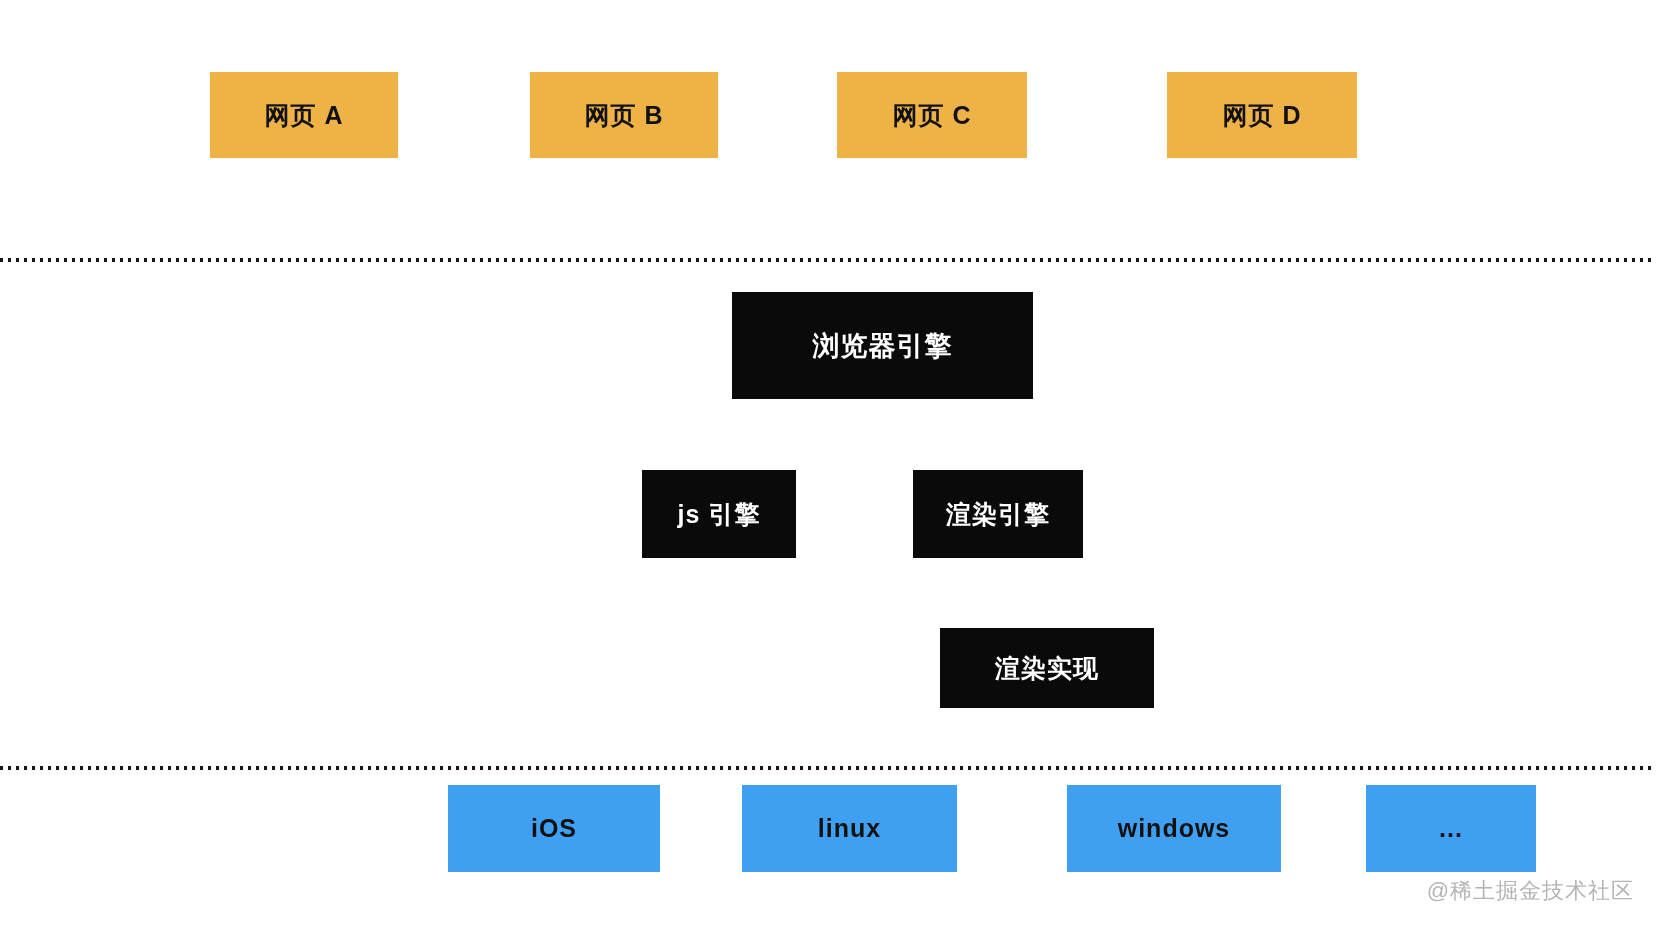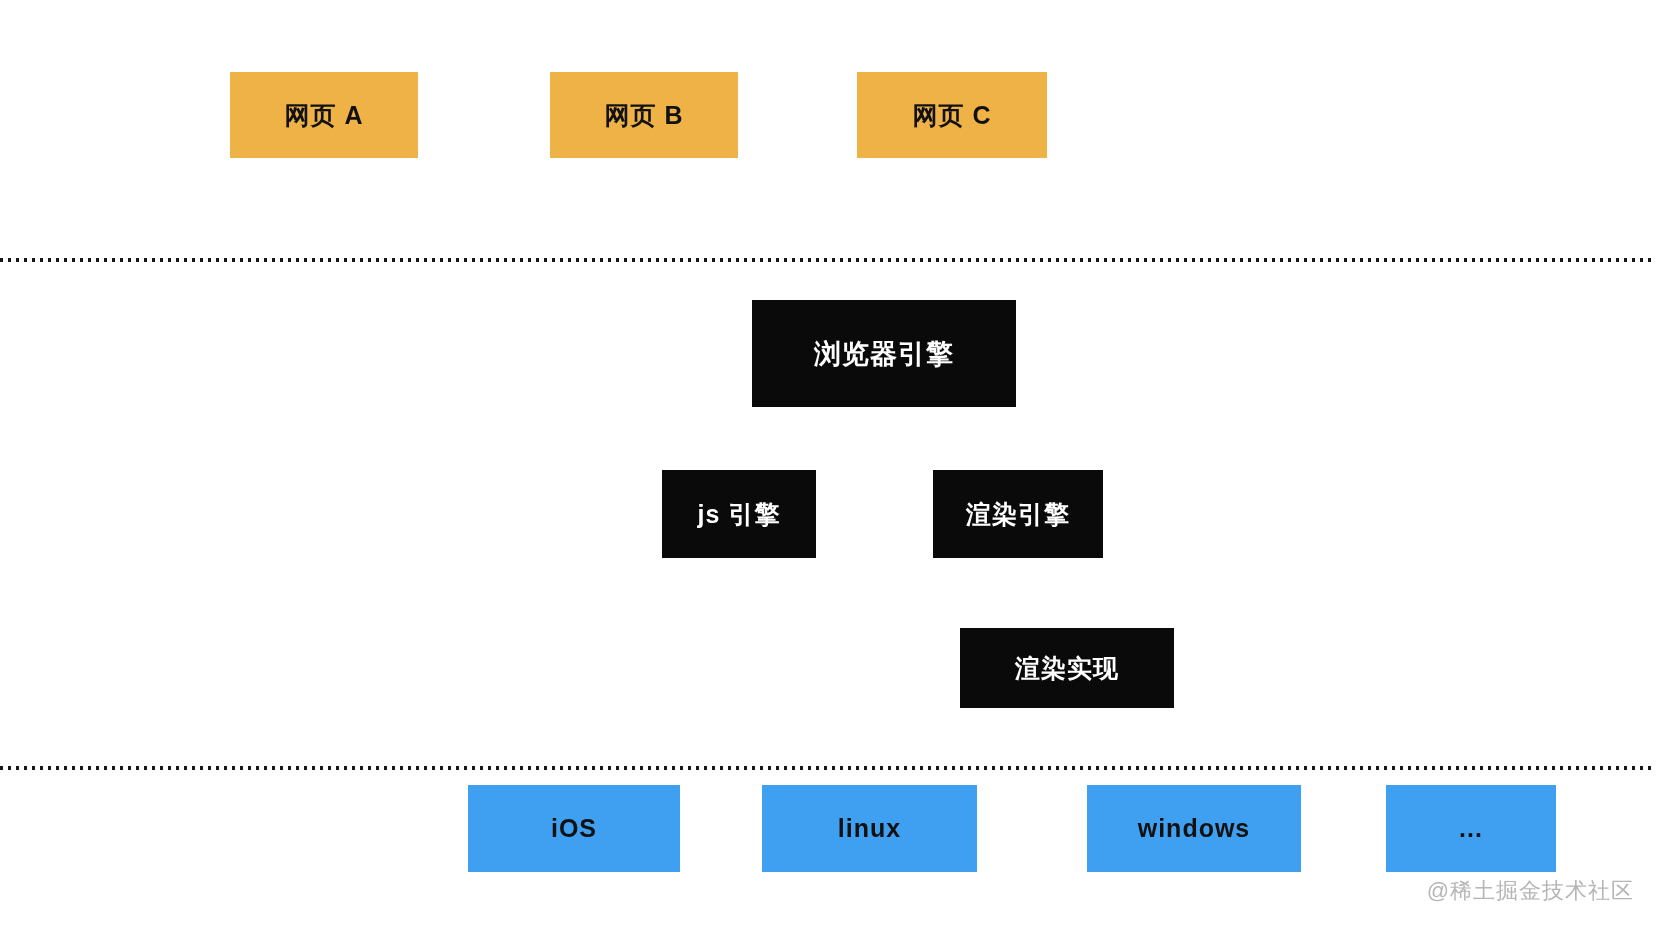--- a/index.html
+++ b/index.html
@@ -18,21 +18,20 @@
   .box {
     position: absolute;
     display: flex;
     align-items: center;
     justify-content: center;
     font-weight: bold;
     font-size: 25px;
     letter-spacing: 1px;
     color: #111111;
     box-sizing: border-box;
-    margin-left: 20px;
   }
   .box.webpage { background: #efb247; }
   .box.engine  { background: #0a0a0a; color: #ffffff; }
   .box.engine.big { font-size: 27px; }
   .box.platform { background: #3fa0f1; }
   .dotted-line {
     position: absolute;
     left: 0;
     width: 1656px;
     height: 4px;
@@ -52,24 +51,25 @@
   }
 </style>
 </head>
 <body>
 
 <div id="canvas">
 
   <div class="box webpage" style="left:210px; top:72px; width:188px; height:86px;">网页 A</div>
   <div class="box webpage" style="left:530px; top:72px; width:188px; height:86px;">网页 B</div>
   <div class="box webpage" style="left:837px; top:72px; width:190px; height:86px;">网页 C</div>
+  <div class="box webpage" style="left:1167px; top:72px; width:190px; height:86px;">网页 D</div>
 
   <div class="dotted-line" style="top:258px;"></div>
 
-  <div class="box engine big" style="left:732px; top:300px; width:264px; height:107px;">浏览器引擎</div>
+  <div class="box engine big" style="left:732px; top:292px; width:301px; height:107px;">浏览器引擎</div>
 
   <div class="box engine" style="left:642px; top:470px; width:154px; height:88px;">js 引擎</div>
   <div class="box engine" style="left:913px; top:470px; width:170px; height:88px;">渲染引擎</div>
 
   <div class="box engine" style="left:940px; top:628px; width:214px; height:80px;">渲染实现</div>
 
   <div class="dotted-line" style="top:766px;"></div>
 
   <div class="box platform" style="left:448px; top:785px; width:212px; height:87px;">iOS</div>
   <div class="box platform" style="left:742px; top:785px; width:215px; height:87px;text-align:center;">linux</div>

